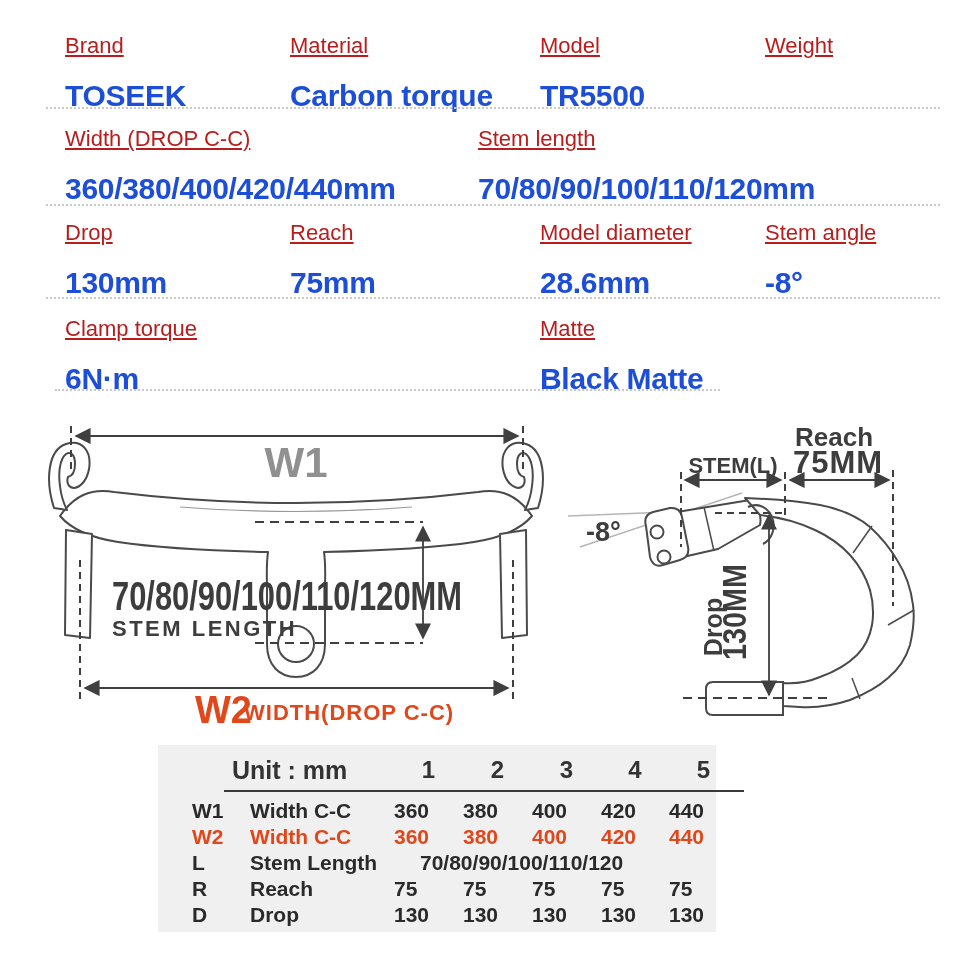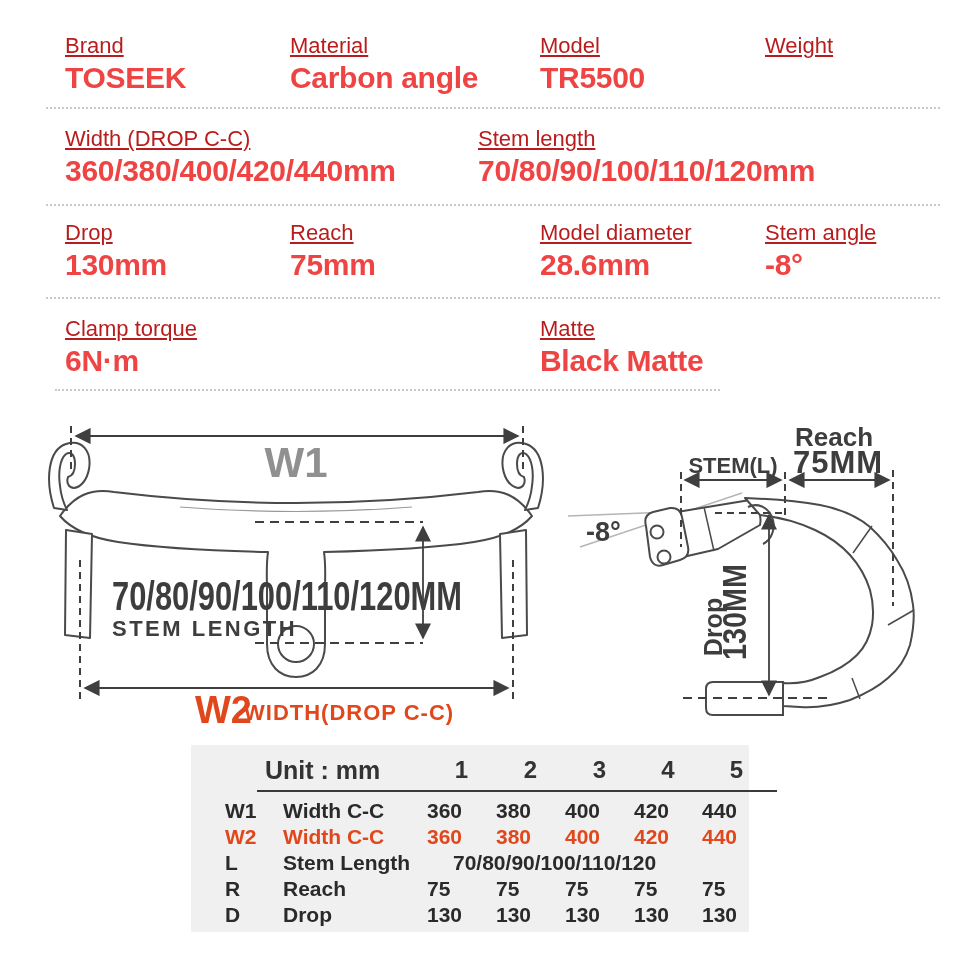--- a/index.html
+++ b/index.html
@@ -1,24 +1,24 @@
 <!DOCTYPE html>
 <html><head>
 <meta charset="utf-8">
 <style>
   html,body{margin:0;padding:0;background:#fff;}
   .canvas{position:relative;width:960px;height:960px;background:#ffffff;
           font-family:"Liberation Sans",sans-serif;overflow:hidden;}
   
   .spec{position:absolute;}
   .spec .lbl{font-size:22px;color:#b91c1c;line-height:25px;text-decoration:underline;}
-  .spec .val{font-size:30px;font-weight:bold;color:#ef4444;line-height:33px;margin-top:3px;letter-spacing:-0.3px;}
+  .spec .val{font-size:30px;font-weight:bold;color:#1d4ed8;line-height:33px;margin-top:21px;letter-spacing:-0.3px;}
   .divider{position:absolute;height:0;border-top:2px dotted #c9c9c9;}
   
-  .size-table{position:absolute;left:158px;top:745px;width:558px;height:187px;background:#f0f0f0;color:#2a2a2a;margin-left:33px;}
+  .size-table{position:absolute;left:158px;top:745px;width:558px;height:187px;background:#f0f0f0;color:#2a2a2a;}
   .t-head{display:grid;grid-template-columns:202px 69px 69px 69px 68px 69px;padding:11px 0 0 34px;font-weight:bold;font-size:24px;color:#333;}
   .t-unit{padding-left:40px;font-size:25px;}
   .t-size{text-align:center;}
   .t-rule{margin:5px 0 6px 66px;width:520px;height:2px;background:#3a3a3a;}
   .t-row{display:grid;grid-template-columns:58px 144px 69px 69px 69px 68px 69px;padding-left:34px;height:26px;align-items:center;font-weight:bold;font-size:21px;}
   .t-row .tv{}
   .t-row.orange{color:#e0481c;}
   .t-span{grid-column:3 / span 5;padding-left:26px;}
   svg text{font-family:"Liberation Sans",sans-serif;}
 </style>
@@ -26,21 +26,21 @@
 <body>
 
 <div class="canvas">
 
   <div class="spec" style="left:65px;top:33px">
     <div class="lbl">Brand</div>
     <div class="val">TOSEEK</div>
   </div>
   <div class="spec" style="left:290px;top:33px">
     <div class="lbl">Material</div>
-    <div class="val">Carbon angle</div>
+    <div class="val">Carbon torque</div>
   </div>
   <div class="spec" style="left:540px;top:33px">
     <div class="lbl">Model</div>
     <div class="val">TR5500</div>
   </div>
   <div class="spec" style="left:765px;top:33px">
     <div class="lbl">Weight</div>
   </div>
   <div class="divider" style="left:46px;top:107px;width:894px"></div>
 

